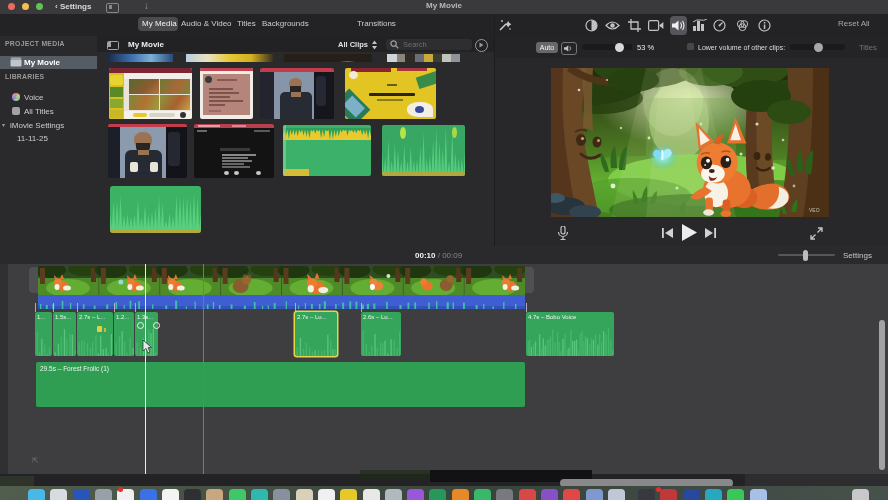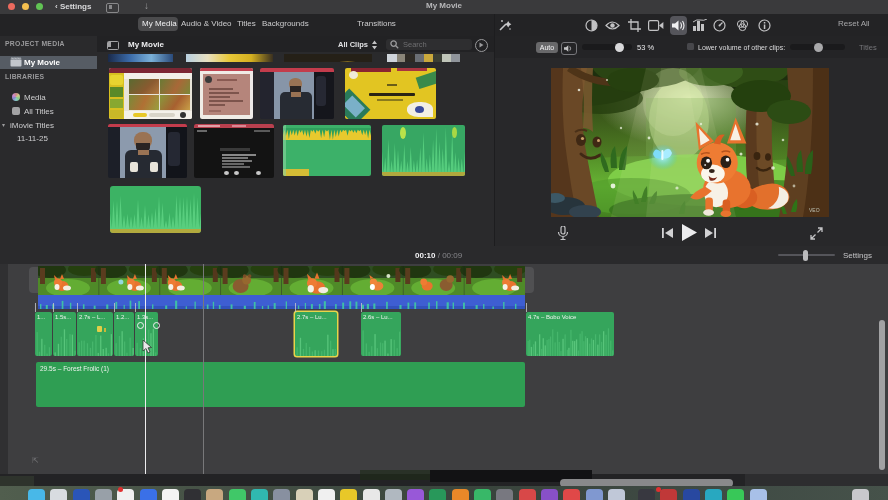--- a/index.html
+++ b/index.html
@@ -85,25 +85,25 @@
   <div class="abs txt" style="left:5px;top:41px;font-size:6.8px;color:#9a9a9c;font-weight:bold;letter-spacing:0.3px;">PROJECT MEDIA</div>
   <div class="abs" style="left:0px;top:56px;width:97px;height:13px;background:#565c64;"></div>
   <svg class="abs" style="left:10px;top:57px;" width="12" height="10" viewBox="0 0 12 10">
    <rect x="0.5" y="2.5" width="11" height="7" rx="1" fill="#c2c6cc"></rect>
    <path d="M0.5,2.5 L11.5,2.5 L11,0.5 L1,0.5 Z" fill="#9aa0a8"></path>
    <path d="M2,0.7 L3.5,2.3 M5,0.7 L6.5,2.3 M8,0.7 L9.5,2.3" stroke="#c2c6cc" stroke-width="0.8"></path>
   </svg>
   <div class="abs txt" style="left:24px;top:59px;font-size:8px;color:#fff;font-weight:bold;">My Movie</div>
   <div class="abs txt" style="left:5px;top:74px;font-size:6.8px;color:#9a9a9c;font-weight:bold;letter-spacing:0.3px;">LIBRARIES</div>
   <div class="abs" style="left:12px;top:93px;width:8px;height:8px;border-radius:50%;background:conic-gradient(#c88,#cc8,#8c8,#8cc,#88c,#c8c,#c88);"></div>
-  <div class="abs txt" style="left:24px;top:94px;font-size:8px;">Media</div>
+  <div class="abs txt" style="left:24px;top:94px;font-size:8px;">Voice</div>
   <div class="abs" style="left:12px;top:107px;width:8px;height:8px;border-radius:2px;background:#a2a2a4;"></div>
   <div class="abs txt" style="left:24px;top:108px;font-size:8px;">All Titles</div>
   <div class="abs txt" style="left:2px;top:122px;color:#9a9a9c;font-size:6px;">▾</div>
-  <div class="abs txt" style="left:10px;top:122px;font-size:8px;">iMovie Titles</div>
+  <div class="abs txt" style="left:10px;top:122px;font-size:8px;">iMovie Settings</div>
   <div class="abs txt" style="left:17px;top:135px;font-size:8px;">11-11-25</div>
 
   <div class="abs" style="left:97px;top:36px;width:397px;height:210px;background:#2a2a2c;"></div>
   <div class="abs" style="left:97px;top:36px;width:397px;height:16px;background:#222224;"></div>
   <div class="abs" style="left:107px;top:41px;width:10px;height:7px;border:1px solid #a2a2a4;border-radius:1.5px;"></div>
   <div class="abs" style="left:108px;top:42px;width:3px;height:5px;background:#a2a2a4;"></div>
   <div class="abs txt" style="left:128px;top:41px;font-size:8px;color:#ececee;font-weight:bold;">My Movie</div>
   <div class="abs txt" style="left:338px;top:41px;font-size:7.5px;color:#e2e2e4;font-weight:bold;">All Clips</div>
   <svg class="abs" style="left:371px;top:40px;" width="7" height="10" viewBox="0 0 7 10">
       <path d="M3.5,0.5 L6,4 L1,4 Z M3.5,9.5 L6,6 L1,6 Z" fill="#c2c2c4"></path>

